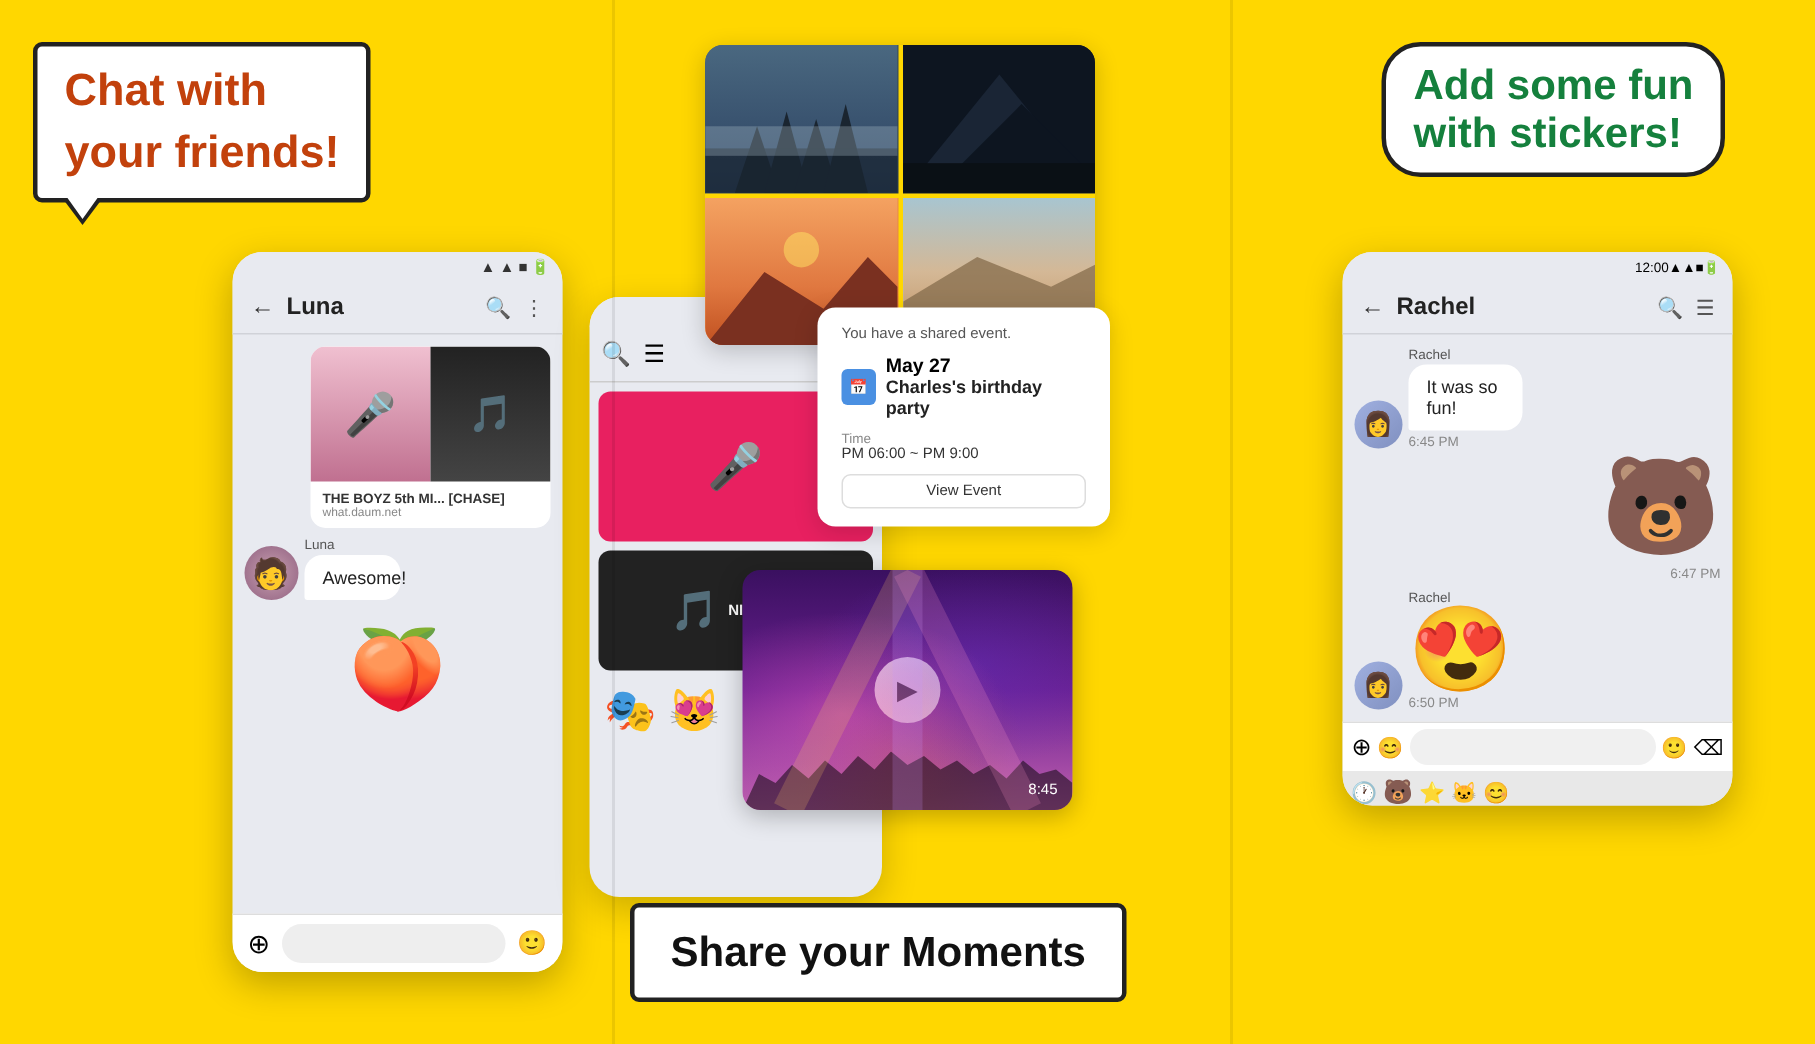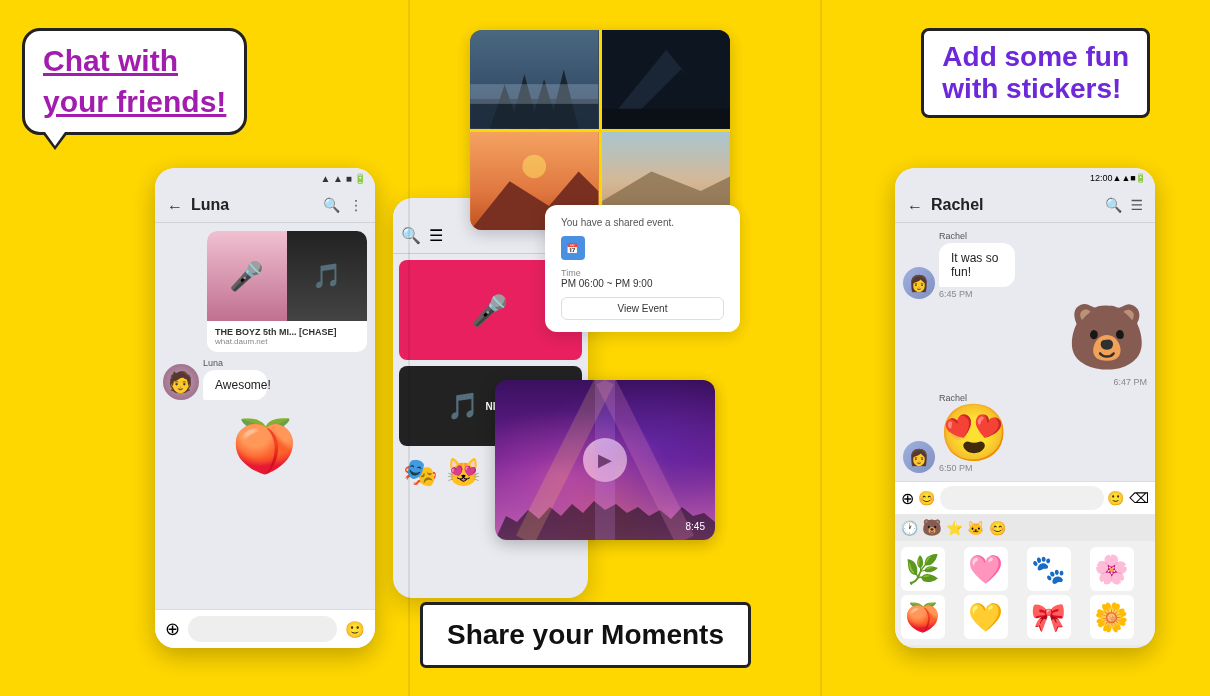--- a/index.html
+++ b/index.html
@@ -9,29 +9,28 @@
       background-color: #FFD700;
       font-family: -apple-system, BlinkMacSystemFont, 'Segoe UI', sans-serif;
       overflow: hidden;
       position: relative;
     }
 
     
     .speech-bubble {
       background: white;
       border: 3px solid #222;
-      border-radius: 18px;
+      border-radius: 6px;
       padding: 10px 18px;
       display: inline-block;
       font-weight: 900;
       font-size: 28px;
-      color: #a21caf;
+      color: #c2410c;
       position: absolute;
       line-height: 1.2;
-      text-decoration: underline;
     }
     .speech-bubble::after {
       content: '';
       position: absolute;
       bottom: -14px;
       left: 20px;
       border-width: 14px 10px 0;
       border-style: solid;
       border-color: white transparent transparent;
     }
@@ -60,21 +59,21 @@
       top: 168px;
       width: 220px;
       height: 480px;
     }
 
     
     .phone-right {
       right: 55px;
       top: 168px;
       width: 260px;
-      height: 480px;
+      height: 369px;
     }
 
     .phone-header {
       background: #e8eaf0;
       padding: 8px 12px;
       display: flex;
       align-items: center;
       gap: 8px;
       border-bottom: 1px solid #d0d2d8;
     }
@@ -502,20 +501,24 @@
       <rect width="130" height="100" fill="url(#sky2)"></rect>
       <polygon points="0,70 50,40 100,60 130,45 130,100 0,100" fill="#8a7050" opacity="0.8"></polygon>
     </svg>
   </div>
 </div>
 
 <div class="event-card">
   <div class="event-card-header">You have a shared event.</div>
   <div class="event-card-date">
     <div class="event-icon">📅</div>
+    <div>
+      <div style="font-weight:700; font-size:13px;">May 27</div>
+      <div class="event-title">Charles's birthday party</div>
+    </div>
   </div>
   <div class="event-time-label">Time</div>
   <div class="event-time-value">PM 06:00 ~ PM 9:00</div>
   <button class="event-btn">View Event</button>
 </div>
 
 <div class="concert-video">
   <div class="concert-lights"></div>
   <div class="concert-crowd"></div>
 
@@ -525,21 +528,21 @@
     <line x1="110" y1="0" x2="190" y2="160" stroke="rgba(255,150,200,0.2)" stroke-width="20"></line>
   </svg>
   <div class="play-btn">▶</div>
   <div class="concert-duration">8:45</div>
 </div>
 
 <div style="position:absolute; bottom:28px; left:420px; background:white; border:3px solid #222; border-radius:6px; padding:14px 24px; font-weight:900; font-size:28px; color:#111;">
   <span>Share your Moments</span>
 </div>
 
-<div style="position:absolute; top:28px; right:60px; background:white; border:3px solid #222; border-radius:8px; padding:10px 18px; font-weight:900; font-size:28px; color:#6d28d9;">
+<div style="position:absolute; top:28px; right:60px; background:white; border:3px solid #222; border-radius:26px; padding:10px 18px; font-weight:900; font-size:28px; color:#15803d;">
   <span>Add some fun</span><br>
   <span>with stickers!</span>
 </div>
 
 <div class="phone phone-right">
 
   <div style="background:#e8eaf0; height:20px; display:flex; align-items:center; justify-content:flex-end; padding:0 8px; font-size:9px;">
     <span>12:00</span> ▲▲■🔋
   </div>
 

